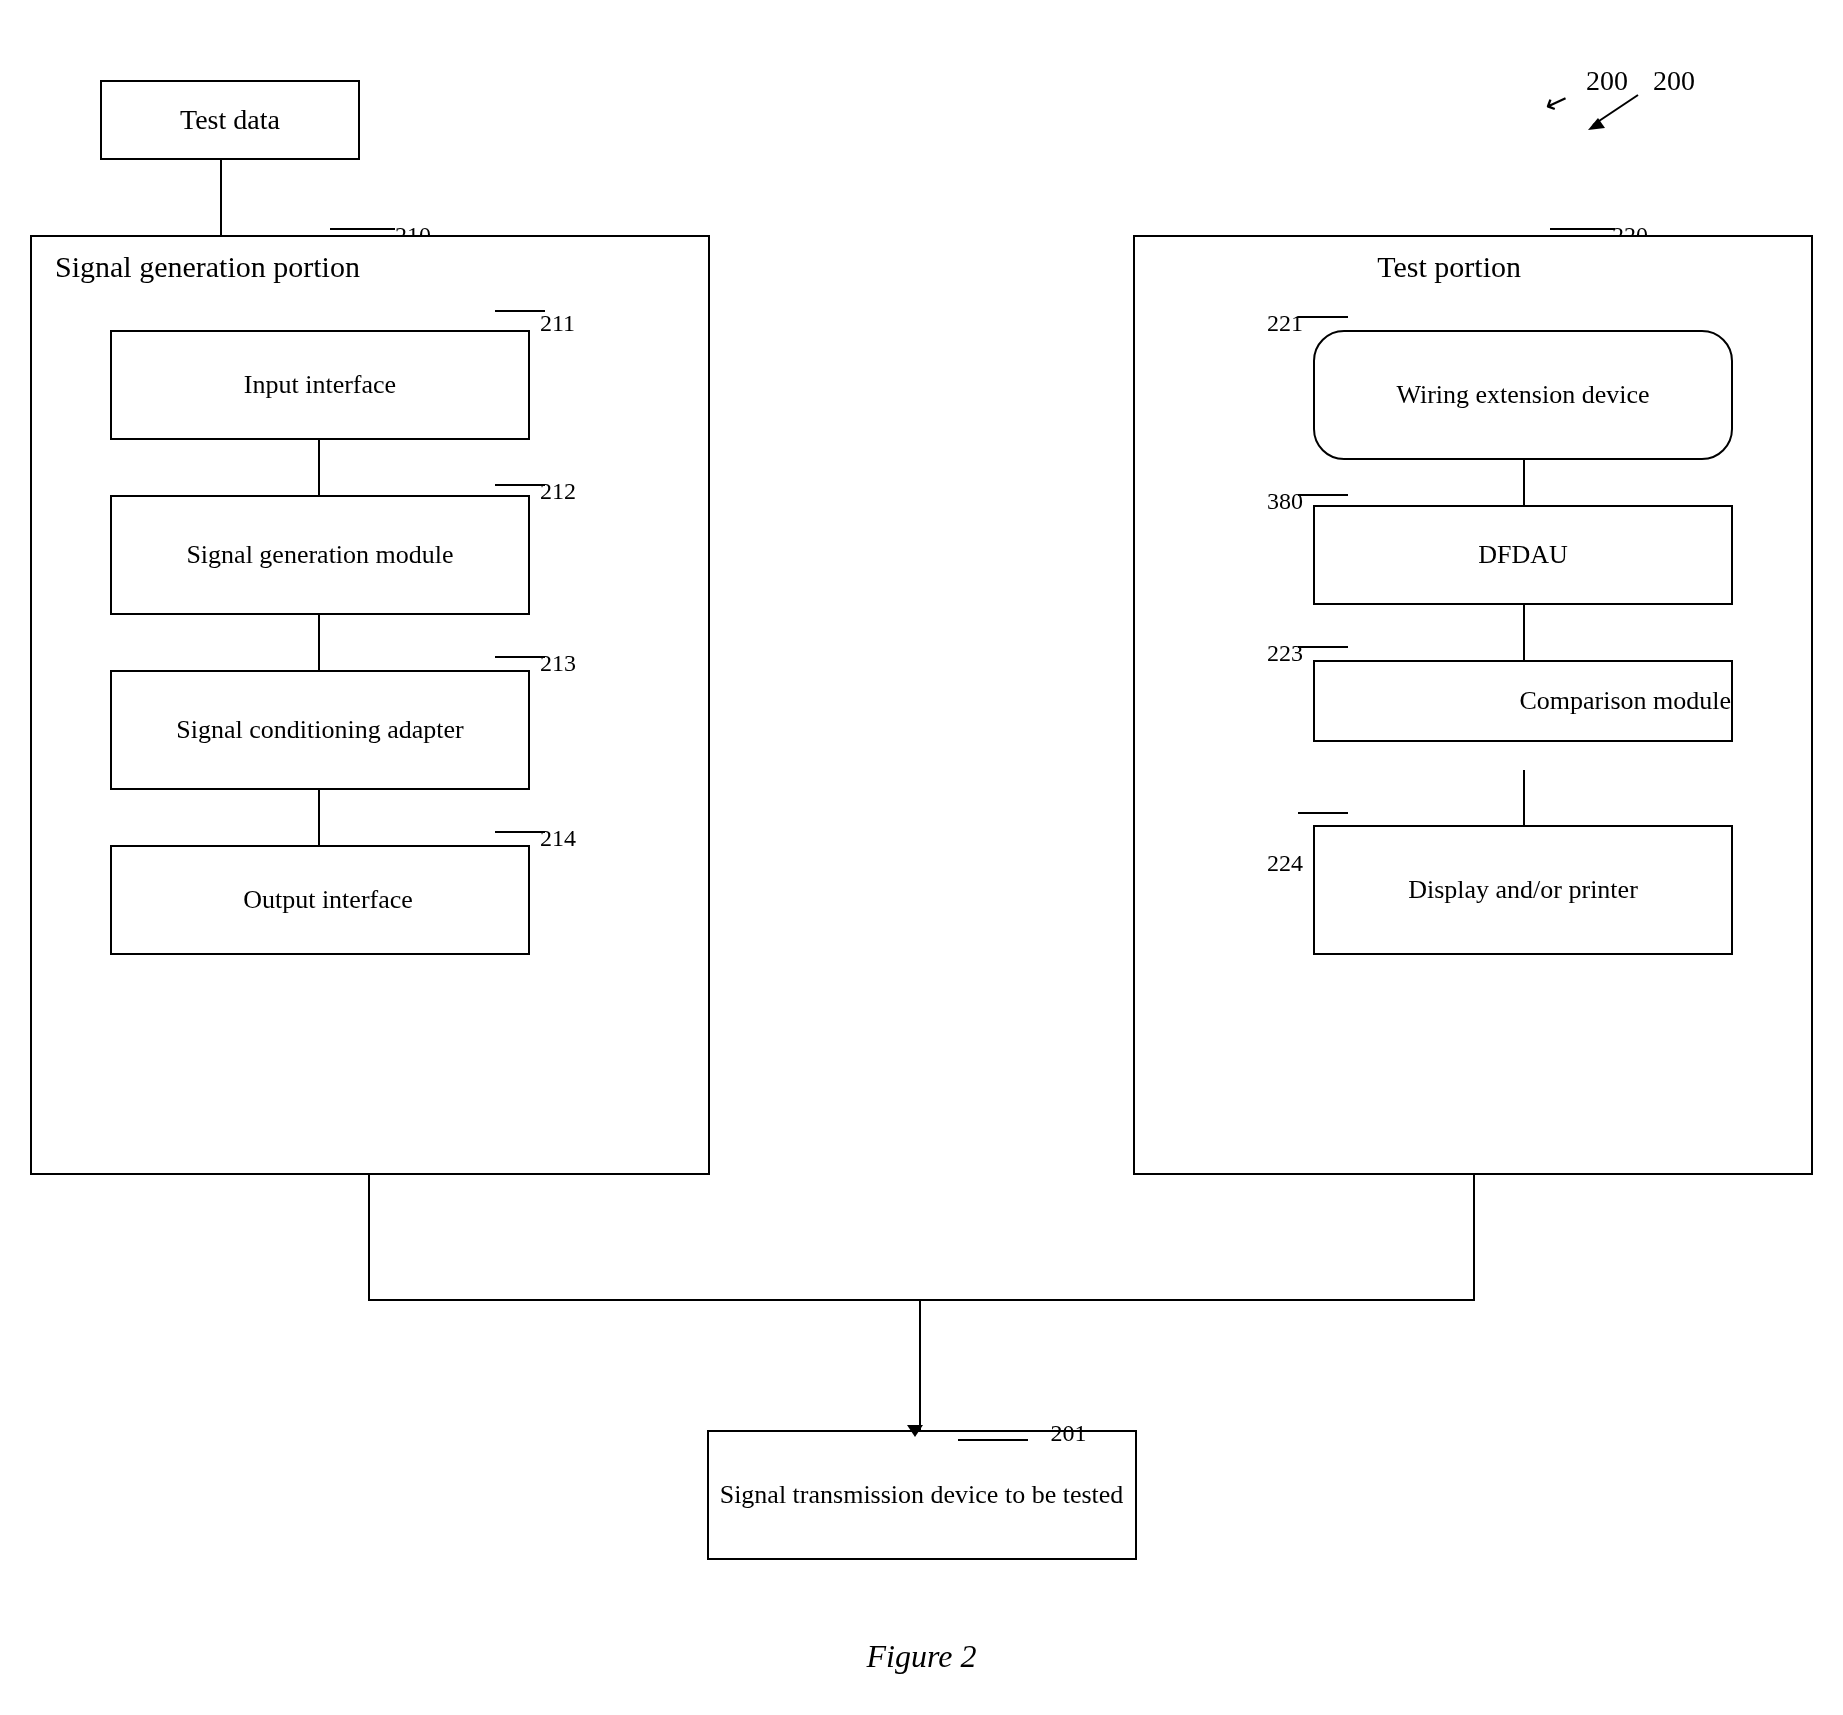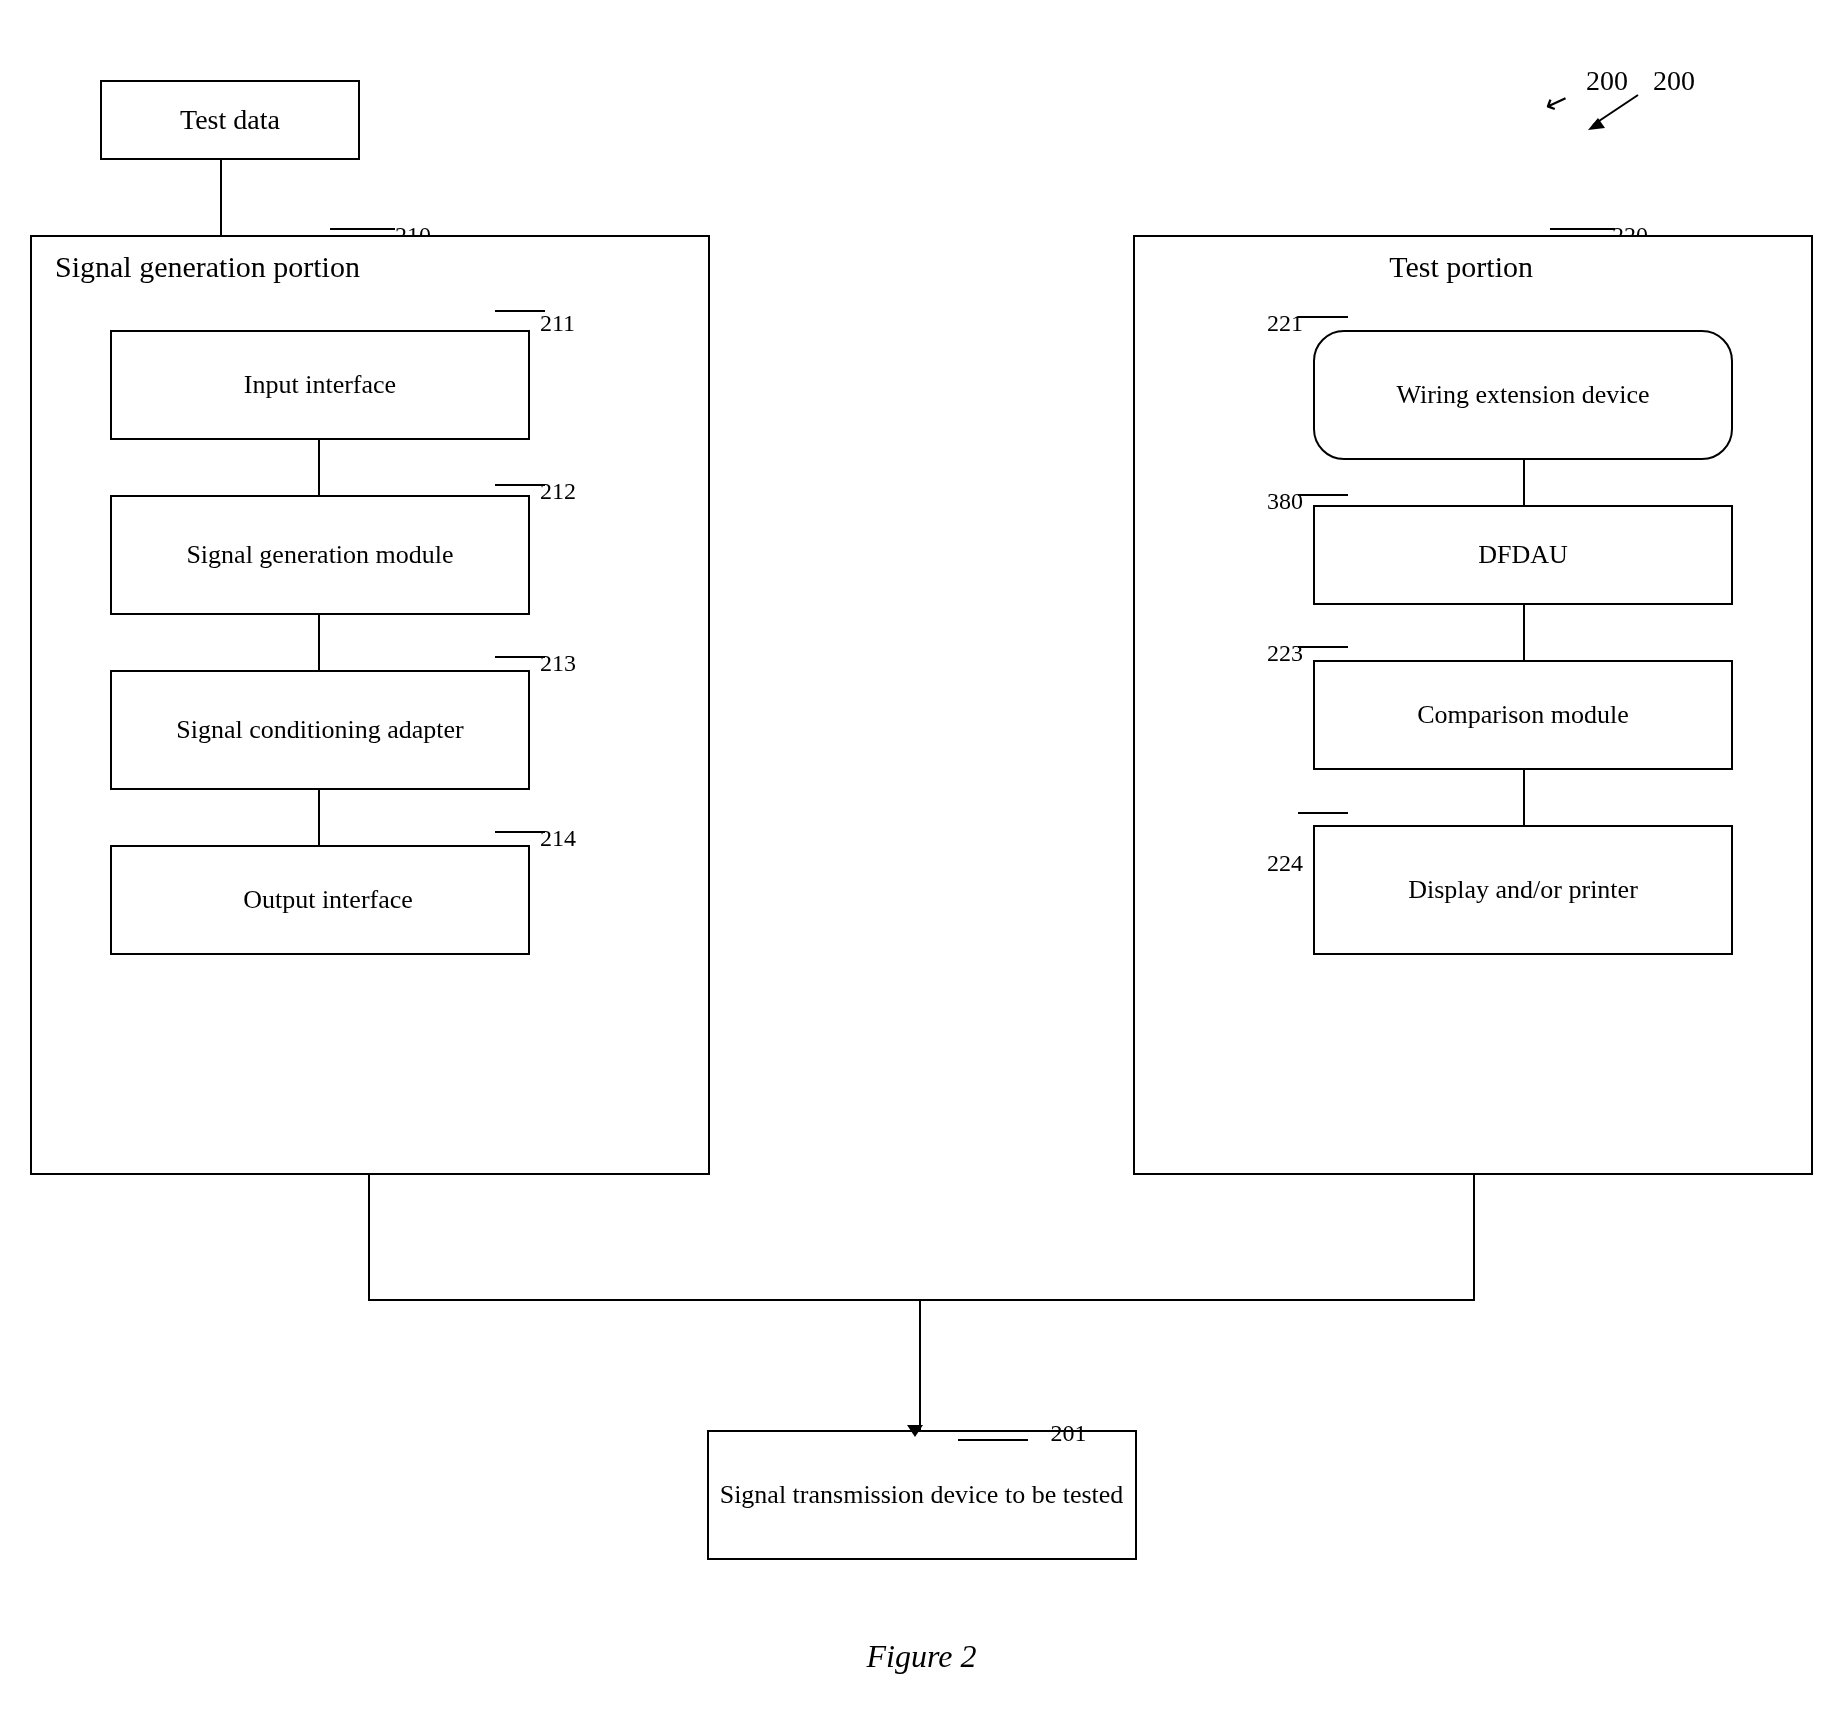--- a/index.html
+++ b/index.html
@@ -117,21 +117,21 @@
 
 <div class="signal-gen-box">
 </div>
 <div class="signal-gen-label">Signal generation portion</div>
 
 <div style="position:absolute; top:222px; right:195px; font-size:24px; font-family:'Times New Roman',serif;">220</div>
 <div style="position:absolute; top:228px; right:228px; width:65px; height:2px; background:#000;"></div>
 
 <div class="test-portion-box">
 </div>
-<div style="position:absolute; top:250px; right:310px; font-size:30px; font-family:'Times New Roman',serif;">Test portion</div>
+<div style="position:absolute; top:250px; right:322px; font-size:30px; font-family:'Times New Roman',serif;">Test portion</div>
 
 <div class="inner-box" style="top:330px; left:110px; width:420px; height:110px;">
   <span>Input interface</span>
 </div>
 <div class="ref-label" style="top:310px; left:540px;">211</div>
 <div style="position:absolute; top:310px; left:495px; width:50px; height:2px; background:#000;"></div>
 
 <div class="connector-v" style="top:440px; left:318px; height:55px;"></div>
 
 <div class="inner-box" style="top:495px; left:110px; width:420px; height:120px;">
@@ -165,21 +165,21 @@
 <div class="connector-v" style="top:460px; right:318px; height:45px;"></div>
 
 <div class="inner-box" style="top:505px; right:110px; width:420px; height:100px;">
   <span>DFDAU</span>
 </div>
 <div class="ref-label" style="top:488px; right:540px;">380</div>
 <div style="position:absolute; top:494px; right:495px; width:50px; height:2px; background:#000;"></div>
 
 <div class="connector-v" style="top:605px; right:318px; height:55px;"></div>
 
-<div class="inner-box" style="top:660px; right:110px; width:420px; height:110px;">
+<div class="inner-box" style="top:660px; right:110px; width:420px; height:82px;justify-content:flex-end;">
   <span>Comparison module</span>
 </div>
 <div class="ref-label" style="top:640px; right:540px;">223</div>
 <div style="position:absolute; top:646px; right:495px; width:50px; height:2px; background:#000;"></div>
 
 <div class="connector-v" style="top:770px; right:318px; height:55px;"></div>
 
 <div class="inner-box" style="top:825px; right:110px; width:420px; height:130px;">
   <span>Display and/or printer</span>
 </div>

